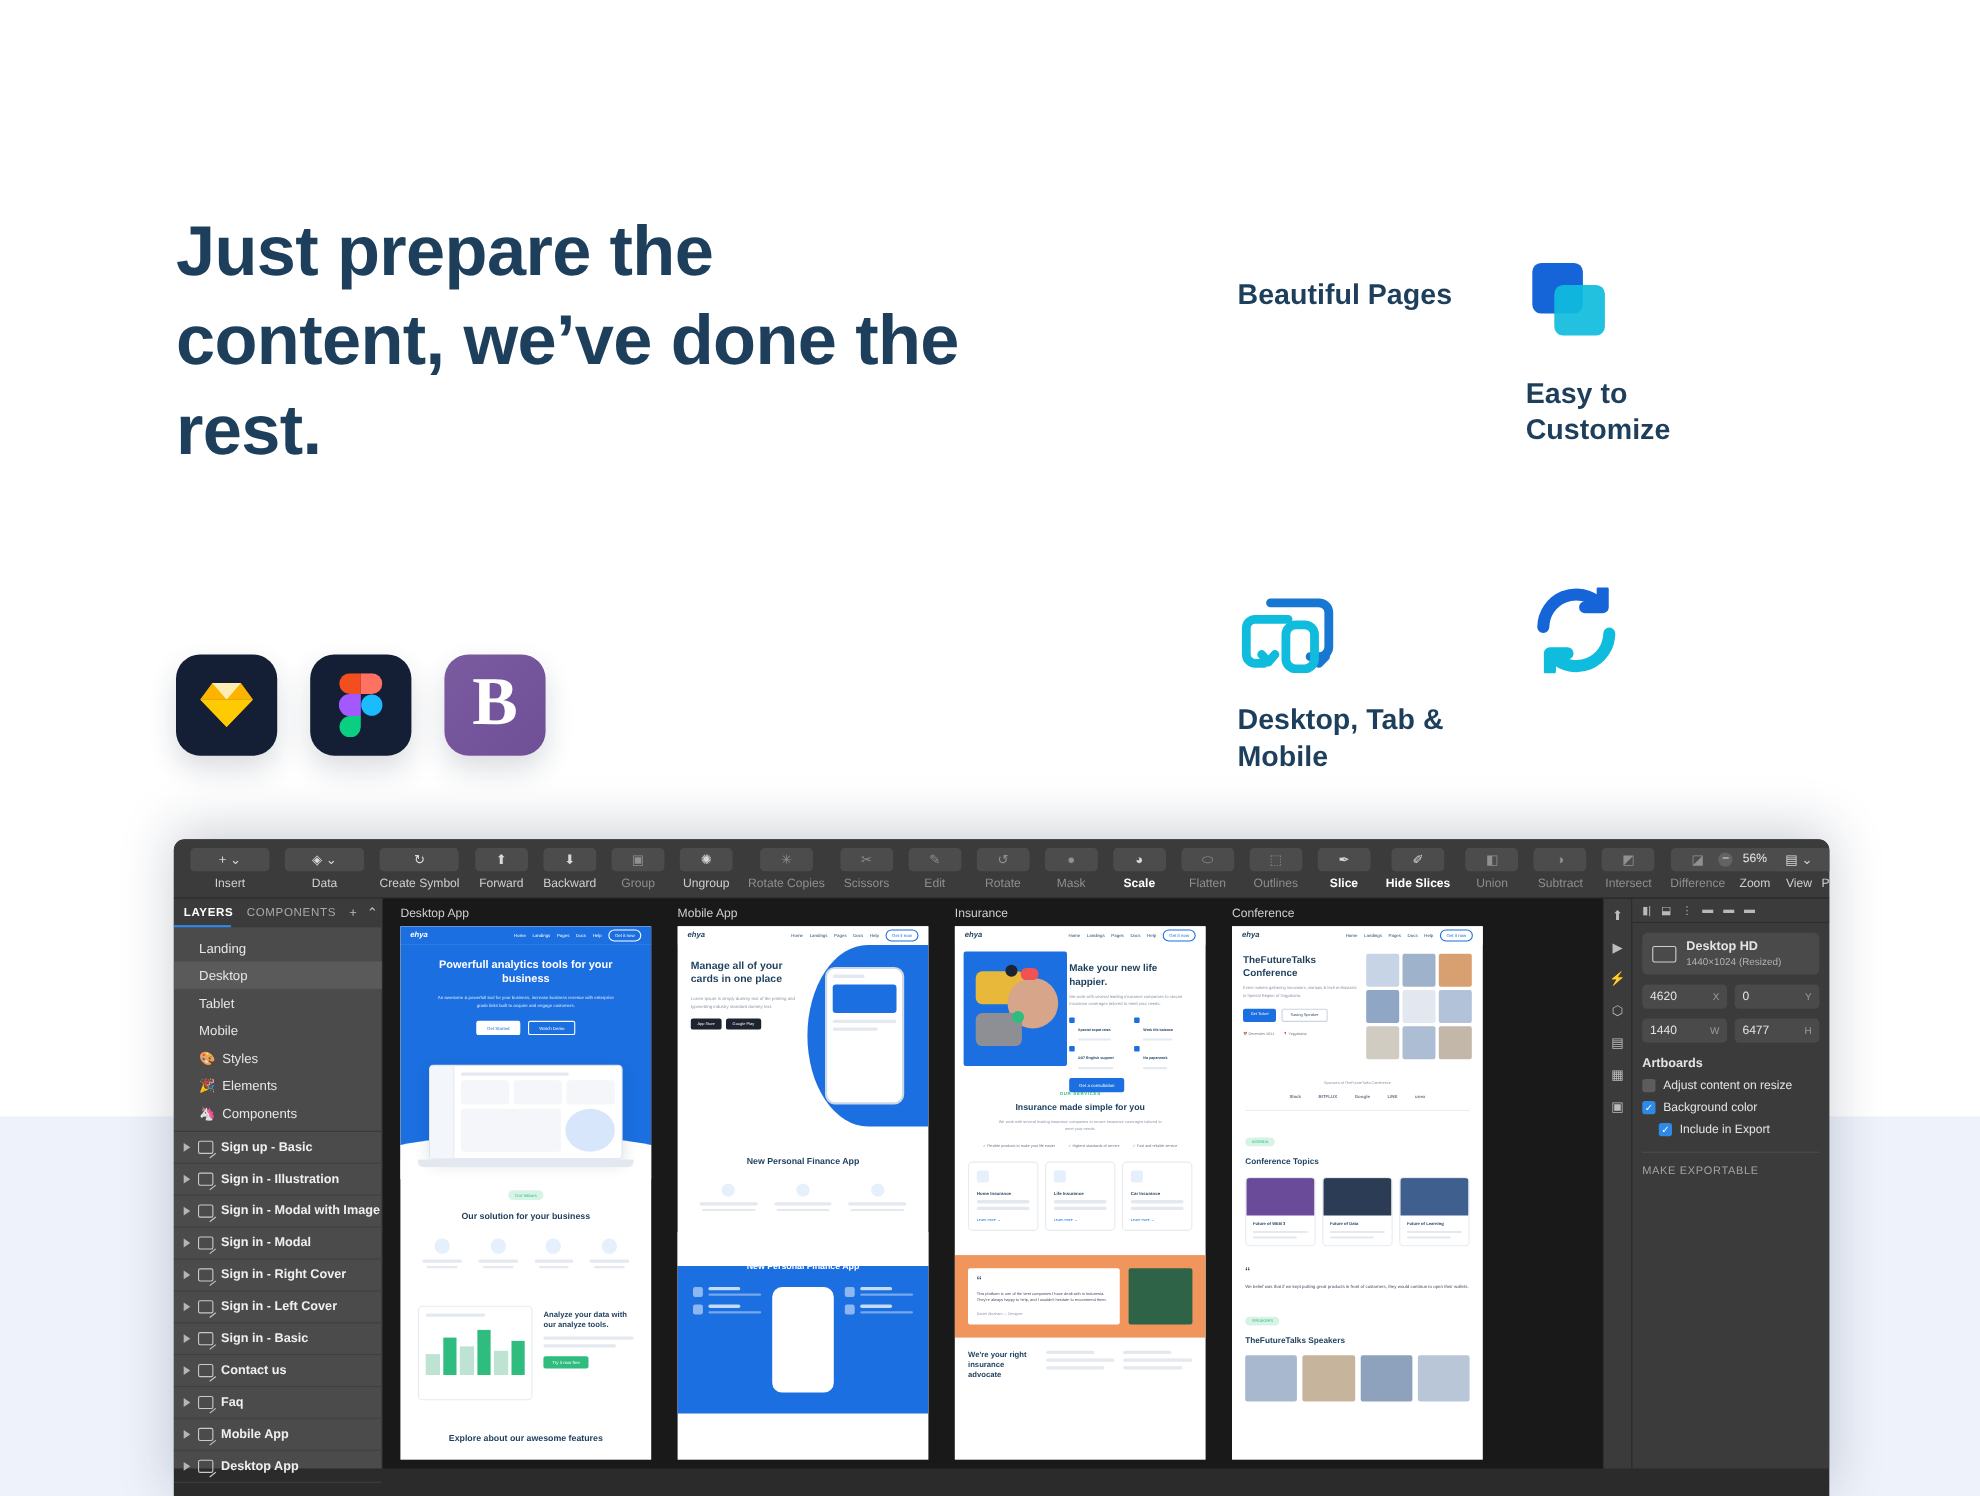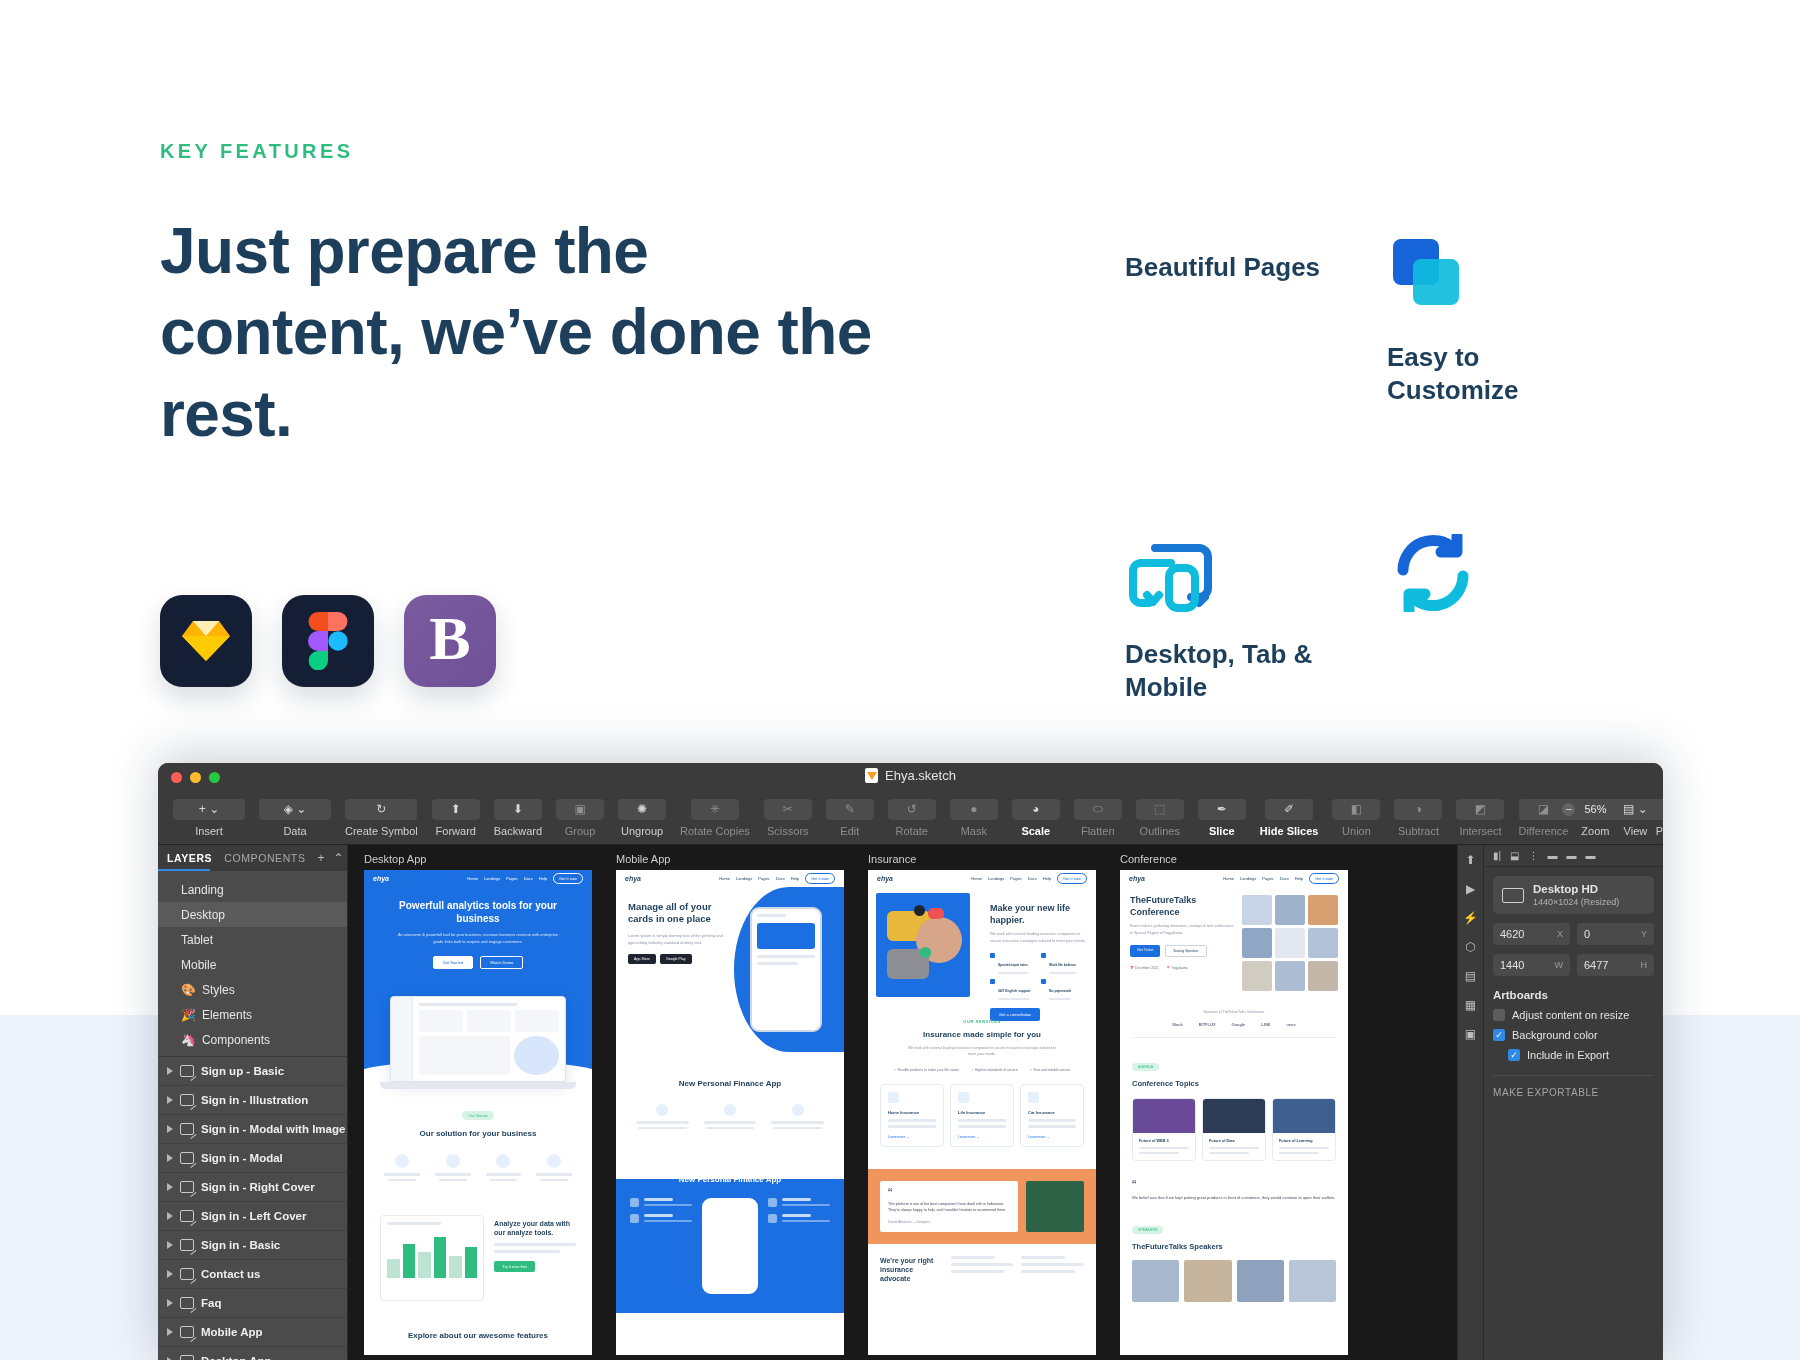--- a/index.html
+++ b/index.html
@@ -207,21 +207,20 @@
   
   .rail { width: 26px; background: #3b3b3b; border-left: 1px solid #2a2a2a; padding-top: 8px; display: flex; flex-direction: column; align-items: center; gap: 15px; color: #bdbdbd; font-size: 12px; }
 </style>
 </head>
 <body>
 
 <div class="white-top"></div>
 <div class="bottom-band"></div>
 
 <div class="hero">
-  <div class="eyebrow">KEY FEATURES</div>
   <h1 class="headline">Just prepare the content, we’ve done the rest.</h1>
 </div>
 
 <div class="logos">
   <div class="logo-tile logo-sketch">
     <svg width="52" height="44" viewBox="0 0 52 44" aria-hidden="true">
       <polygon points="26,2 13,2 2,17 26,17" fill="#fdb300"></polygon>
       <polygon points="26,2 39,2 50,17 26,17" fill="#fdb300"></polygon>
       <polygon points="13,2 26,2 26,17" fill="#fdd231"></polygon>
       <polygon points="26,2 39,2 26,17" fill="#fdd231"></polygon>
@@ -279,33 +278,20 @@
         <path d="M70 2v16H54" fill="none" stroke="#1565d8" stroke-width="11" stroke-linecap="round" stroke-linejoin="round"></path>
         <path d="M76 42a30 30 0 0 1-51 21" fill="none" stroke="#0fbcdd" stroke-width="11" stroke-linecap="round"></path>
         <path d="M22 76V60h16" fill="none" stroke="#0fbcdd" stroke-width="11" stroke-linecap="round" stroke-linejoin="round"></path>
       </svg>
     </div>
   </div>
 </div>
 
 <div class="app-window">
 
-  <div class="titlebar">
-    <div class="traffic">
-      <span class="dot red"></span>
-      <span class="dot yellow"></span>
-      <span class="dot green"></span>
-    </div>
-    <div class="doc-title">
-      <span class="sketch-mini">
-          <i></i>
-        </span>
-      <span>Ehya.sketch</span>
-    </div>
-  </div>
 
   <div class="toolbar">
 
     <div class="tgroup">
       <div class="tbtn">
         <span class="sq xwide">+ ⌄</span>
         <span class="lbl">Insert</span>
       </div>
       <div class="tbtn">
         <span class="sq xwide">◈ ⌄</span>
@@ -723,21 +709,21 @@
               <span class="brand">ehya</span>
               <span class="lnks">
                 <span>Home</span>
                 <span>Landings</span>
                 <span>Pages</span>
                 <span>Docs</span>
                 <span>Help</span>
                 <span class="cta" style="border:1px solid #1b6fe0;color:#1b6fe0">Get it now</span>
               </span>
             </div>
-            <div style="display:flex;padding:6px 8px 0;gap:20px;height:110px;justify-content:space-between;">
+            <div style="display:flex;padding:6px 8px 0;gap:2px;height:110px;justify-content:space-between;">
               <div style="width:94px;background:#1b6fe0;border-radius:2px;position:relative;">
                 <div style="position:absolute;left:11px;top:18px;width:44px;height:30px;border-radius:6px;background:#e8b83b;"></div>
                 <div style="position:absolute;right:8px;top:24px;width:46px;height:46px;border-radius:50%;background:#d6a58a;"></div>
                 <div style="position:absolute;left:11px;top:56px;width:42px;height:30px;border-radius:6px;background:#8d8f95;"></div>
                 <div style="position:absolute;left:38px;top:12px;width:11px;height:11px;border-radius:50%;background:#1d2430;"></div>
                 <div style="position:absolute;left:52px;top:15px;width:16px;height:11px;border-radius:5px;background:#f05252;"></div>
                 <div style="position:absolute;left:44px;top:54px;width:11px;height:11px;border-radius:50%;background:#2fbc7f;"></div>
               </div>
               <div style="flex:1;padding-top:10px;">
                 <div style="font-size:9px;font-weight:700;color:#1d3f5c;line-height:1.3;">Make your new life happier.</div>

